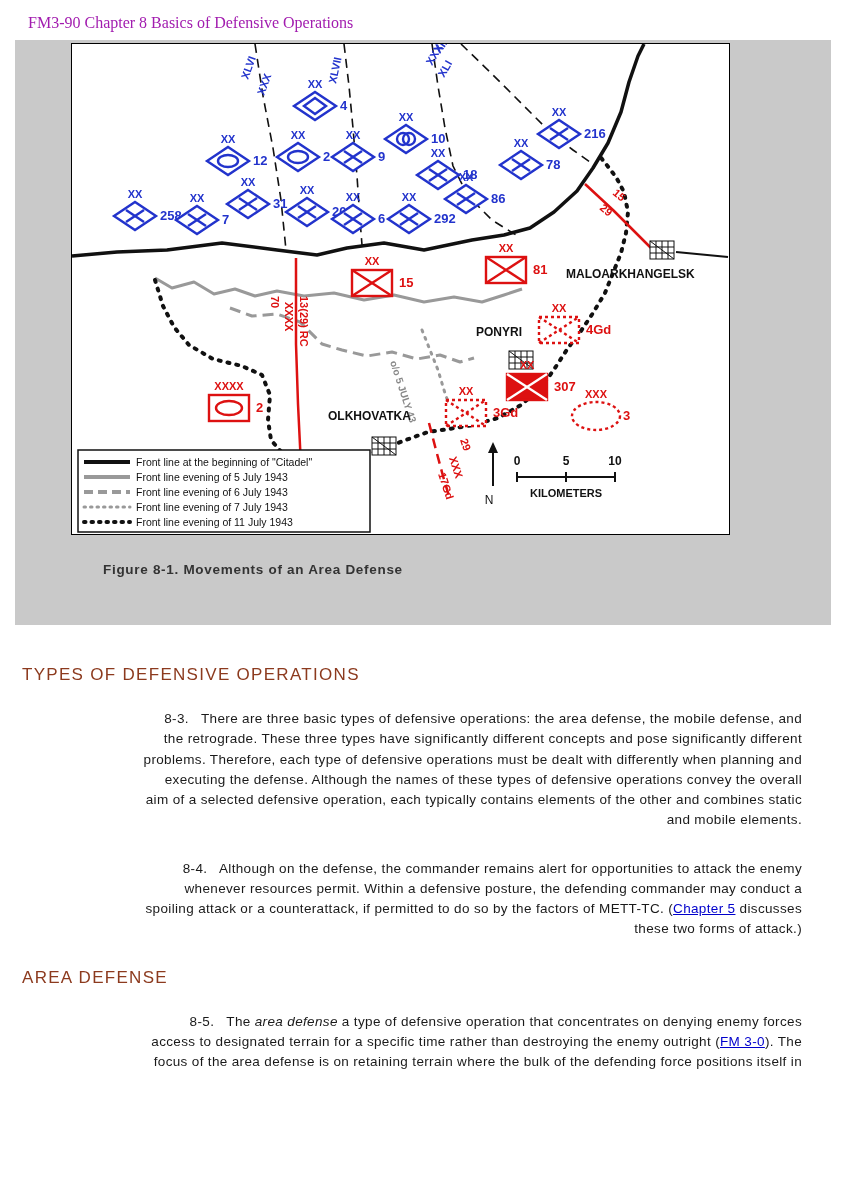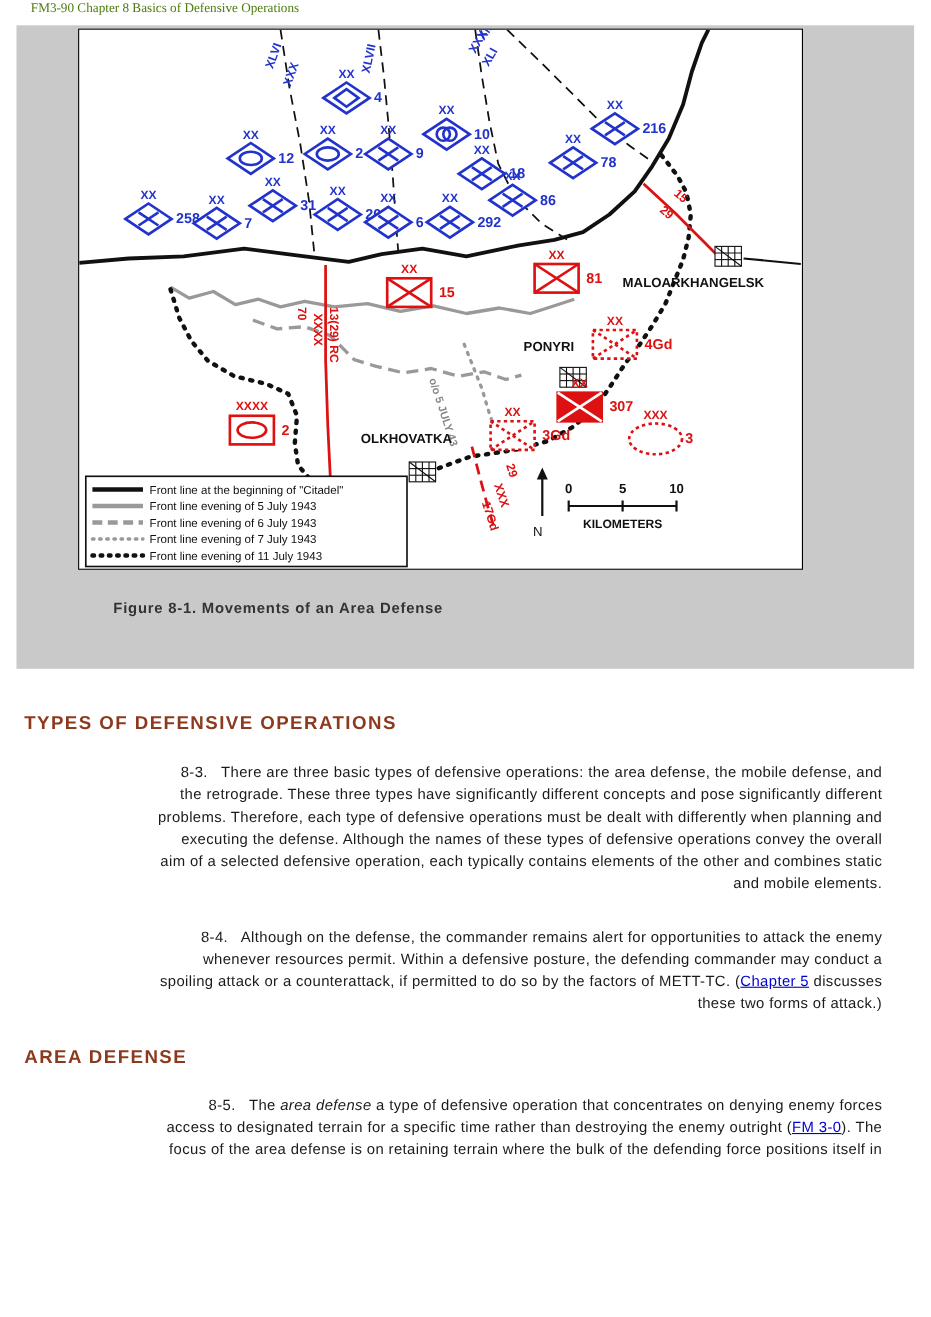--- a/index.html
+++ b/index.html
@@ -3,36 +3,36 @@
 <meta charset="utf-8">
 <style>
   * { margin:0; padding:0; box-sizing:border-box; }
   html,body { background:#ffffff; }
   body {
     width:846px; height:1197px; position:relative; overflow:hidden;
     font-family:"Liberation Sans", sans-serif; color:#1a1a1a;
   }
   .doc-header {
     font-family:"Liberation Serif", serif;
-    font-size:12px; color:#4d7c0f; padding:0 0 6px 28px;
+    font-size:16px; color:#a21caf; padding:14px 0 6px 28px;
   }
   .figure-panel {
     margin:2px 15px 0 15px; background:#c9c9c9; height:585px;
     padding:3px 0 0 56px;
   }
   .map-frame { width:659px; height:492px; background:#fff; border:1px solid #000; }
   svg { display:block; font-family:"Liberation Sans", sans-serif; }
   .figure-caption {
     margin-top:27px; font-size:13.5px; font-weight:bold; color:#333;
     letter-spacing:.7px;
     padding-left:32px;
   }
   .content { padding:26px 40px 0 22px; }
   .heading {
-    font-size:17px; font-weight:bold; letter-spacing:1.3px;
+    font-size:17px; font-weight:normal; letter-spacing:1.3px;
     margin:14px 0 24px 0; color:#8c3a1e;
   }
   .para {
     margin:0 0 28px 120px; max-width:660px;
     font-size:13.5px; line-height:1.5; letter-spacing:.35px; color:#1a1a1a;text-align:right;
   }
   .doclink { color:#0000cc; cursor:pointer;margin-top:28px; }
   em { font-style:italic; }
 </style>
 </head>

